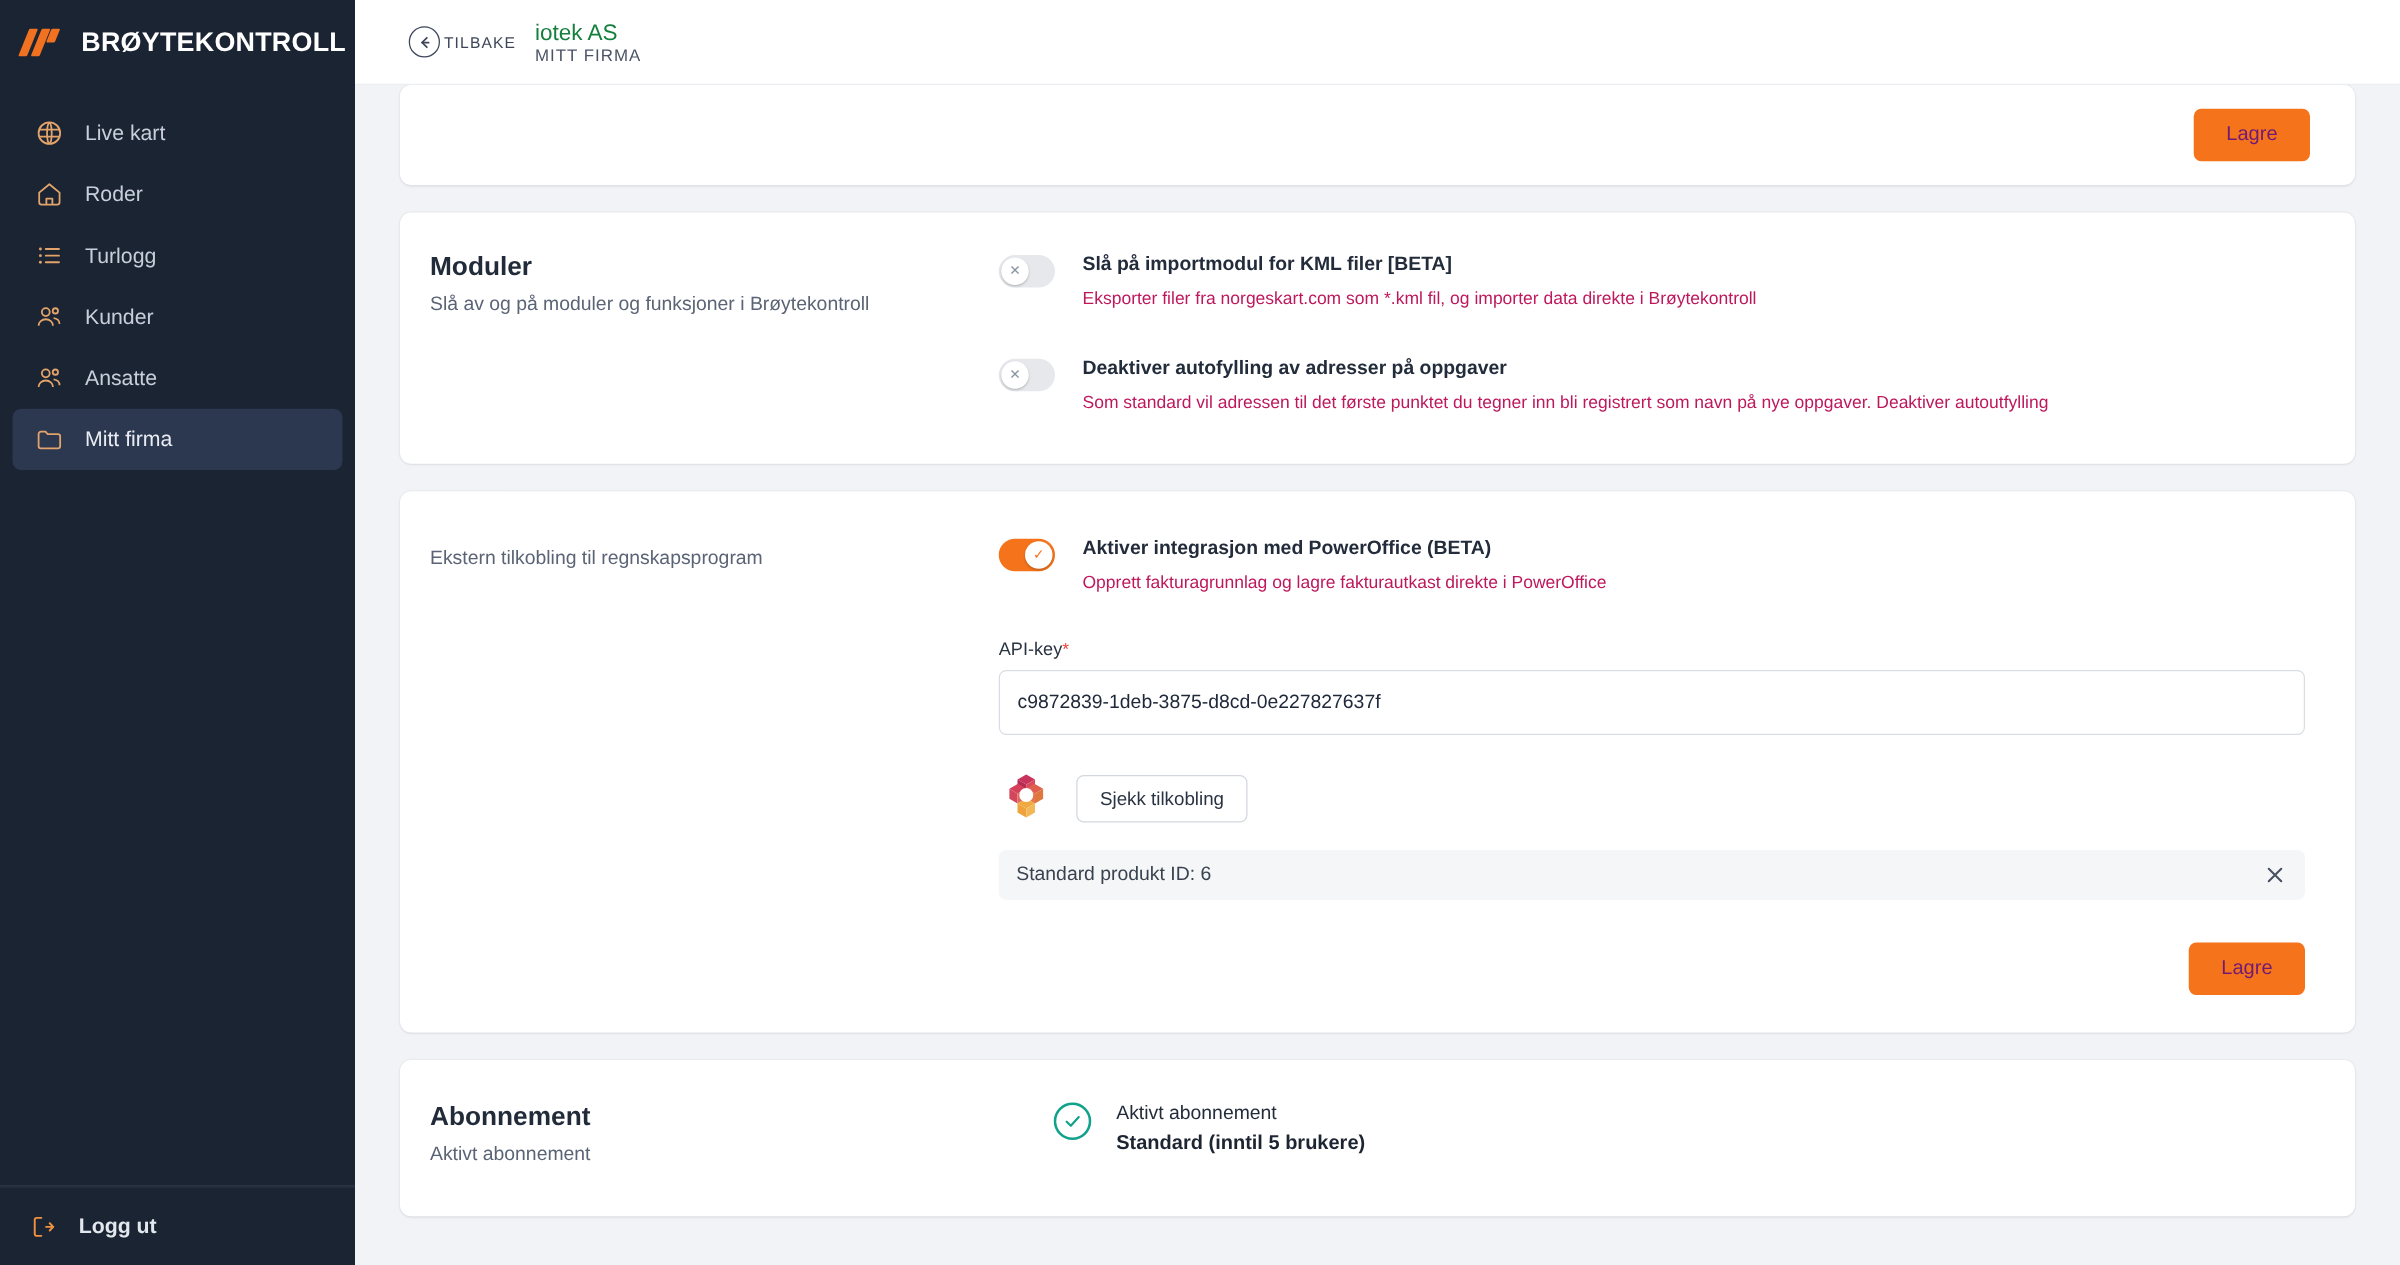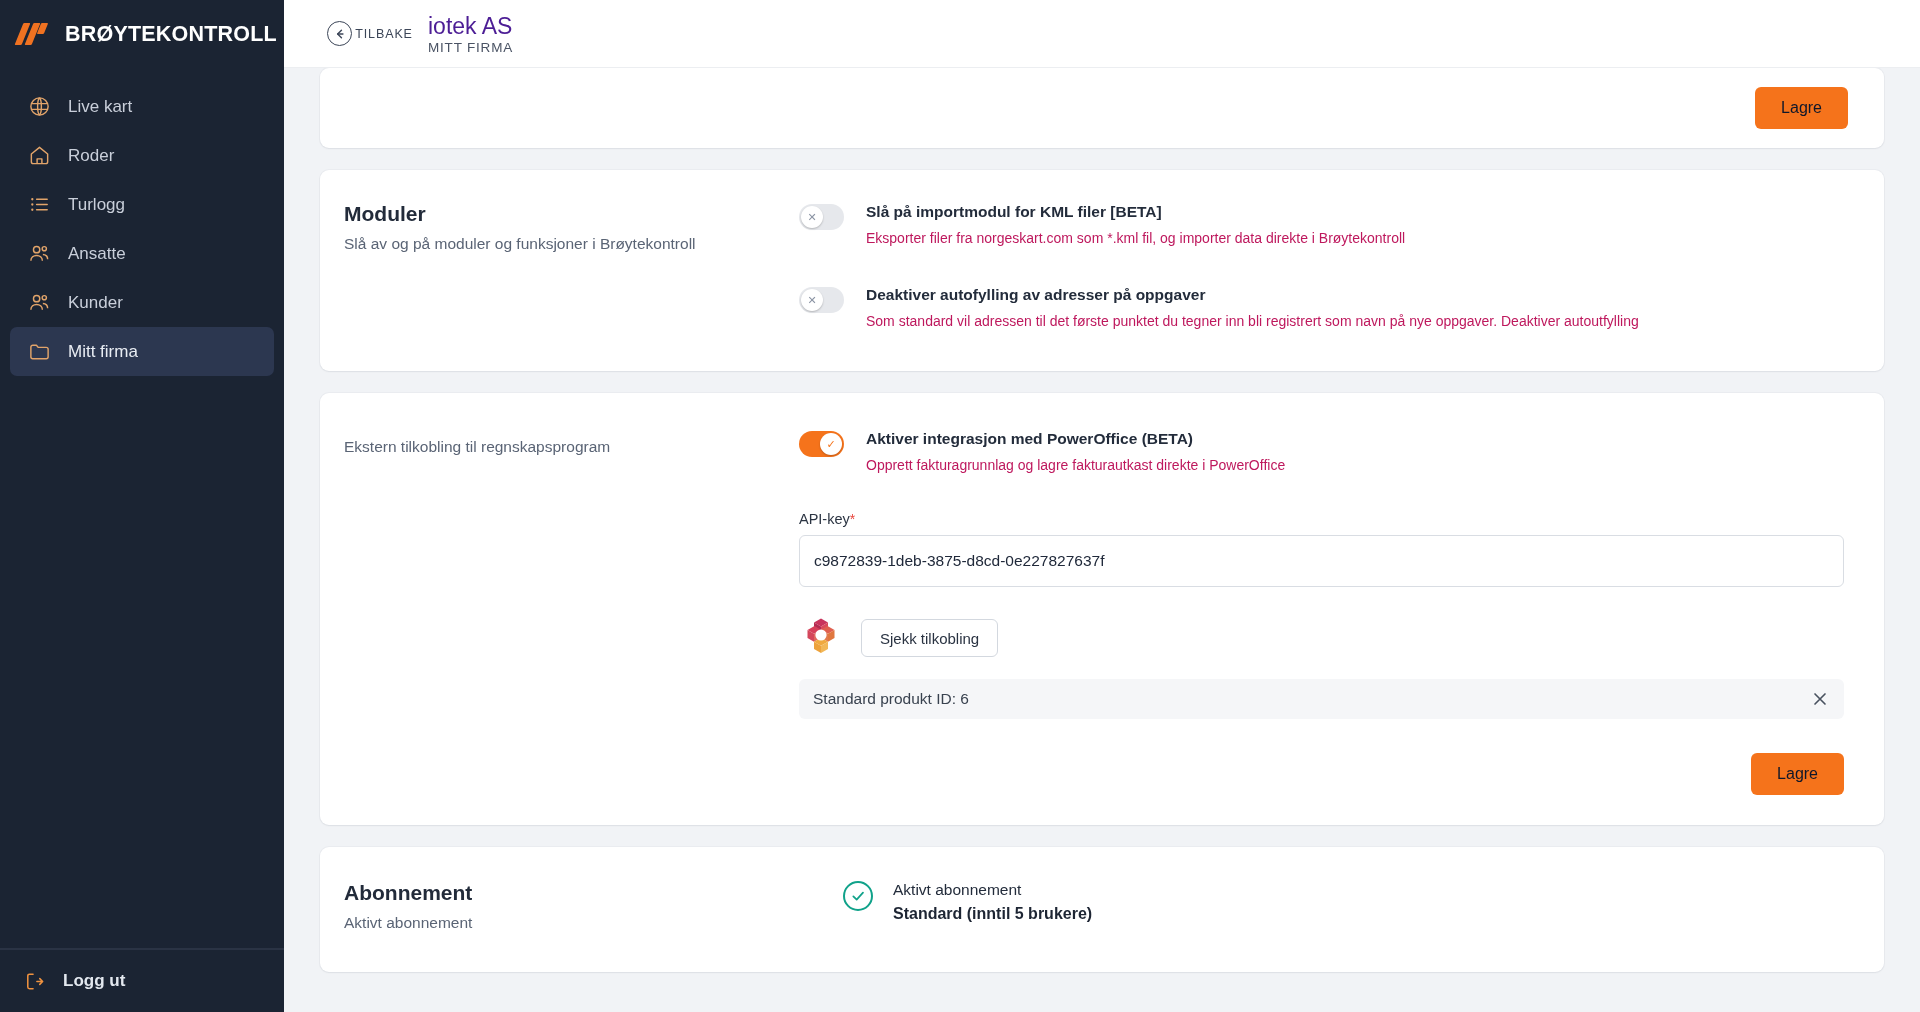--- a/index.html
+++ b/index.html
@@ -85,21 +85,21 @@
     cursor: pointer; margin-left: 38px;
   }
   .back-circle {
     width: 25px; height: 25px; border: 1.6px solid #3c4658;
     border-radius: 50%; display:flex; align-items:center; justify-content:center;
   }
   .back-label {
     font-size: 12.5px; letter-spacing: 0.9px; color: #3c4658; font-weight: 400;
   }
   .topbar-titles { margin-left: 10px; }
-  .topbar-title { font-size: 23px; color: #4c1d95; line-height: 1.25; }
+  .topbar-title { font-size: 18px; color: #15803d; line-height: 1.25; }
   .topbar-sub { font-size: 13.5px; color: #4a5364; letter-spacing: 0.8px; }
 
   .scroll-area {
     flex: 1 1 auto; overflow: hidden;
     padding: 0 36px;
     position: relative;
   }
   .card {
     background: #fff; border-radius: 9px;
     box-shadow: 0 1px 2px rgba(20,30,50,0.06), 0 0 0 1px rgba(20,30,50,0.03);
@@ -160,21 +160,21 @@
   .pill-row {
     margin-top: 22px; height: 40px; background: #f5f6f8;
     border-radius: 6px; display: flex; align-items: center;
     padding: 0 14px; justify-content: space-between;
   }
   .pill-text { font-size: 15.5px; color: #39424f; }
   .pill-x { cursor: pointer; width: 20px; height: 20px; }
 
   .save-row { display: flex; justify-content: flex-end; margin-top: 34px; }
   .btn-primary {
-    background: #f5731b; color: #0f172a; border: none;
+    background: #f5731b; color: #701a75; border: none;
     height: 42px; padding: 0 26px; border-radius: 6px;
     font-size: 16px; cursor: pointer;
     font-family: "Liberation Sans", sans-serif;
   }
 
   .sub-row { display: flex; align-items: flex-start; gap: 20px; }
   .check-circle {
     width: 30px; height: 30px; border-radius: 50%;
     border: 2px solid #10a28a; display: flex;
     align-items: center; justify-content: center; flex: 0 0 30px;
@@ -234,33 +234,33 @@
 
       <div class="nav-item">
         <span class="nav-icon">
           <svg width="23" height="23" viewBox="0 0 24 24" fill="none" stroke="#e2a46a" stroke-width="1.5">
             <circle cx="9" cy="8" r="3.3"></circle>
             <path d="M3 19.5c0-3.3 2.7-5.5 6-5.5s6 2.2 6 5.5"></path>
             <circle cx="17" cy="7" r="2.2"></circle>
             <path d="M15.5 13c3 .2 5 2.3 5 5"></path>
           </svg>
         </span>
-        <span class="label">Ansatte</span>
+        <span class="label">Kunder</span>
       </div>
 
       <div class="nav-item">
         <span class="nav-icon">
           <svg width="23" height="23" viewBox="0 0 24 24" fill="none" stroke="#e2a46a" stroke-width="1.5">
             <circle cx="9" cy="8" r="3.3"></circle>
             <path d="M3 19.5c0-3.3 2.7-5.5 6-5.5s6 2.2 6 5.5"></path>
             <circle cx="17" cy="7" r="2.2"></circle>
             <path d="M15.5 13c3 .2 5 2.3 5 5"></path>
           </svg>
         </span>
-        <span class="label">Kunder</span>
+        <span class="label">Ansatte</span>
       </div>
 
       <div class="nav-item active">
         <span class="nav-icon">
           <svg width="23" height="23" viewBox="0 0 24 24" fill="none" stroke="#e2a46a" stroke-width="1.5" stroke-linejoin="round">
             <path d="M3 7.5a2 2 0 0 1 2-2h3.8l1.8 2.2H19a2 2 0 0 1 2 2v7.8a2 2 0 0 1-2 2H5a2 2 0 0 1-2-2z"></path>
           </svg>
         </span>
         <span class="label">Mitt firma</span>
       </div>

